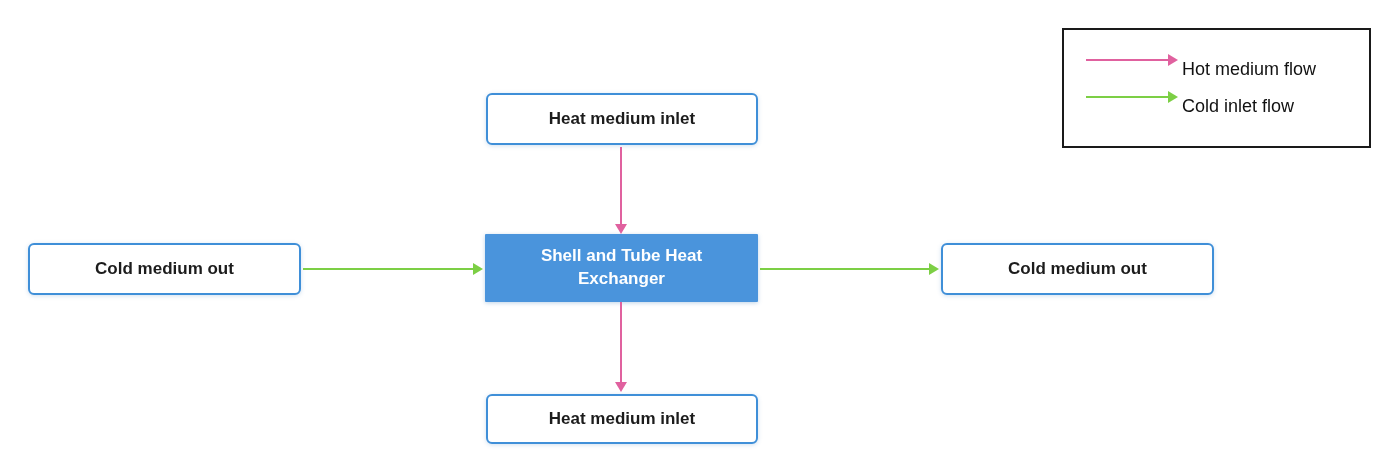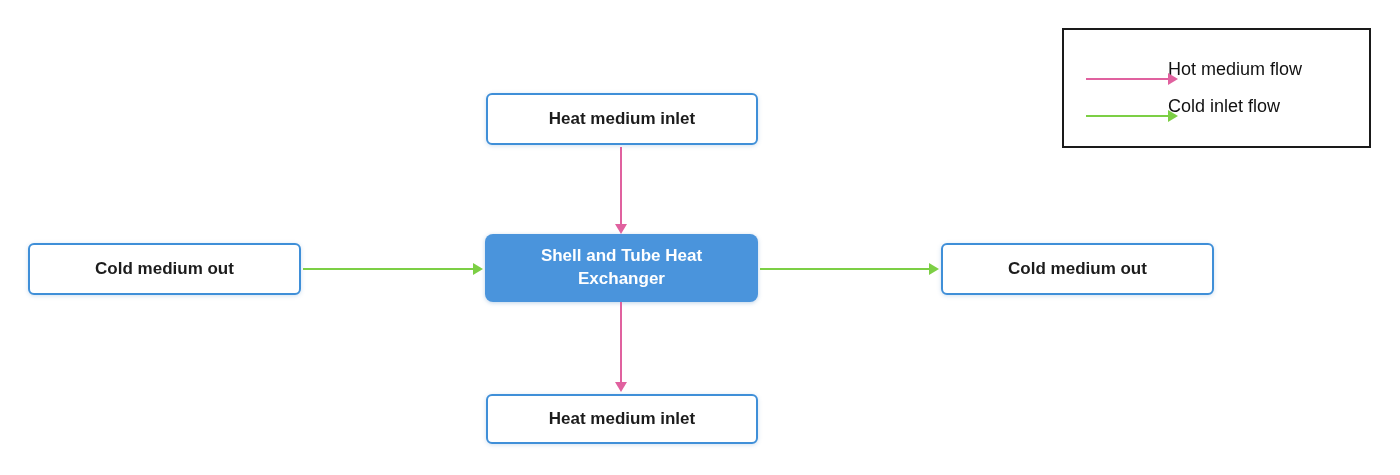--- a/index.html
+++ b/index.html
@@ -34,21 +34,21 @@
   }
   .node-top    { left: 486px; top: 93px;  width: 272px; height: 52px; }
   .node-bottom { left: 486px; top: 394px; width: 272px; height: 50px; }
   .node-left   { left: 28px;  top: 243px; width: 273px; height: 52px; }
   .node-right  { left: 941px; top: 243px; width: 273px; height: 52px; }
 
   .node-center {
     position: absolute;
     left: 485px; top: 234px; width: 273px; height: 68px;
     background: var(--center-fill, #4a94dc);
-    border-radius: 8px;
+    border-radius: 1px;
     display: flex;
     flex-direction: column;
     align-items: center;
     justify-content: center;
     text-align: center;
     font-weight: bold;
     font-size: 17px;
     line-height: 1.35;
     color: #ffffff;
     box-shadow: 0 1px 4px rgba(70,130,190,0.35);
@@ -99,21 +99,22 @@
     background: #ffffff;
     border: 2px solid #1a1a1a;
     display: flex;
     flex-direction: column;
     justify-content: center;
     gap: 16px;
     padding-left: 22px;
   }
   .legend-row {
     display: flex;
-    align-items: flex-end;
+    align-items: flex-start;
+    gap: 14px;
   }
   .legend-arrow {
     position: relative;
     width: 82px;
     height: 2px;
     flex: 0 0 auto;
   }
   .legend-arrow::after {
     content: "";
     position: absolute;

